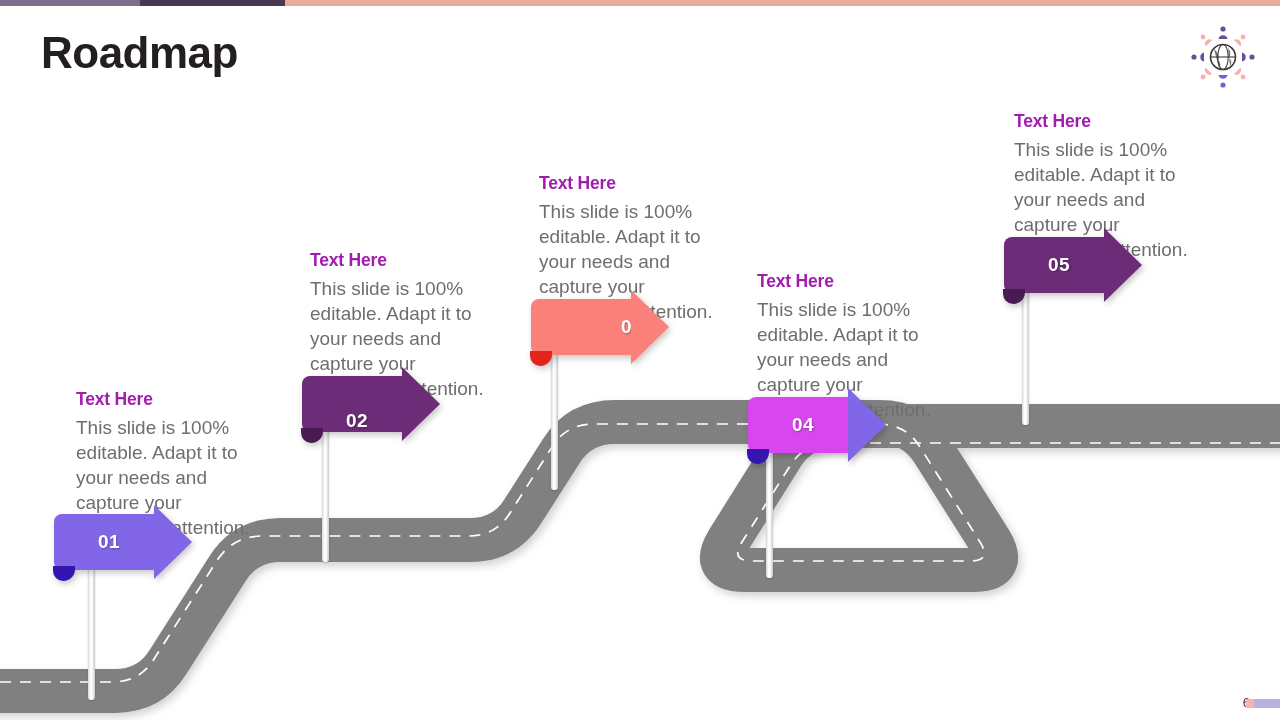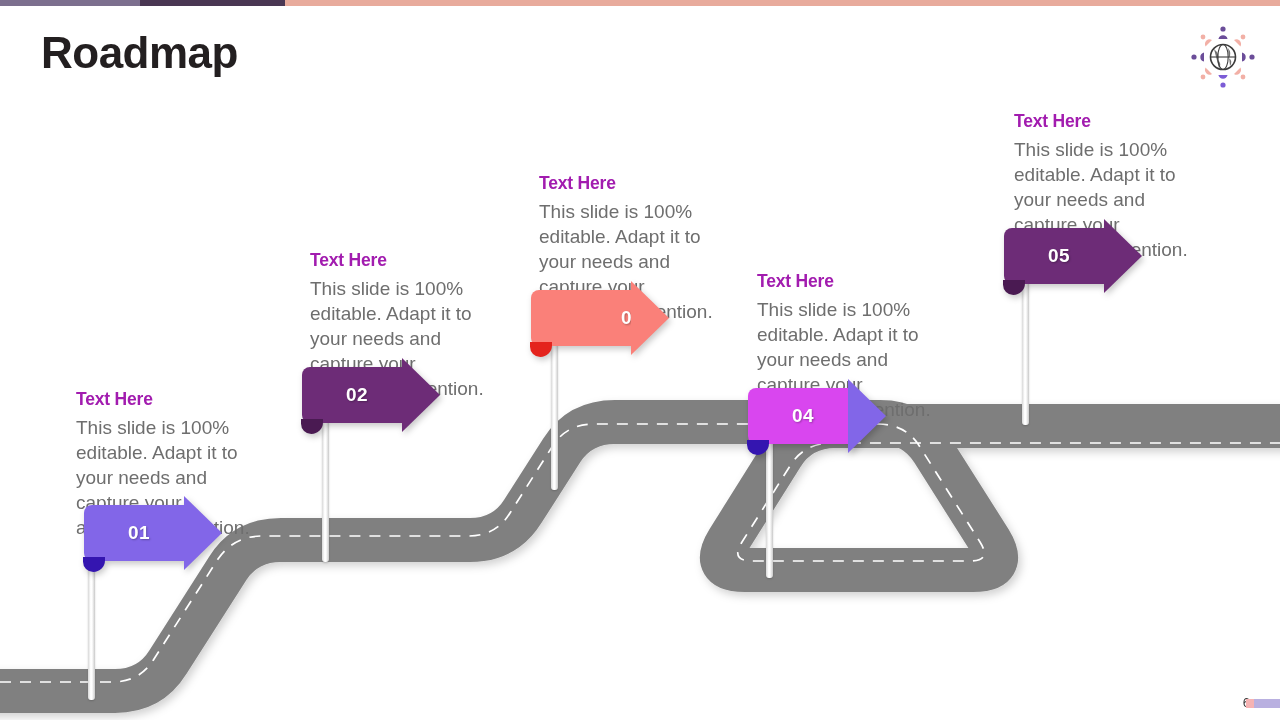--- a/index.html
+++ b/index.html
@@ -46,20 +46,21 @@
     position:absolute; width:7px; border-radius:3px;
     background:linear-gradient(to right,#d8d8d8 0%,#ffffff 38%,#ffffff 56%,#c9c9c9 100%);
     box-shadow:0 1px 2px rgba(0,0,0,.18);
   }
 
   
   .flag {
     position:absolute; height:56px;
     display:flex; align-items:center;
     filter:drop-shadow(2px 3px 3px rgba(0,0,0,.22));
+    margin-top:9px;
   }
   .flag-body {
     position:relative; height:100%;
     border-top-left-radius:8px; border-bottom-left-radius:8px;
     display:flex; align-items:center;
   }
   .flag-num {
     color:#ffffff; font-size:19px; font-weight:bold;
     margin-left:44px; letter-spacing:0.5px;
     text-shadow:1px 1px 2px rgba(0,0,0,.28);
@@ -186,37 +187,37 @@
            Q 804 443 832 443
            L 1320 443"></path>
 </svg>
 
 <div class="milestone">
   <div class="ms-text" style="left:76px; top:389px;">
     <div class="ms-title">Text Here</div>
     <div class="ms-body">This slide is 100% editable. Adapt it to your needs and capture your audience's attention.</div>
   </div>
   <div class="pole" style="left:88px; top:520px; height:180px;"></div>
-  <div class="flag" style="left:84px; top:505px;">
+  <div class="flag" style="left:54px; top:505px;">
     <div class="flag-body" style="width: 100px; background: rgb(130, 102, 232);">
       <span class="flag-num">01</span>
       <div class="flag-fold" style="background: rgb(52, 21, 176);"></div>
     </div>
     <div class="flag-head" style="border-left: 38px solid rgb(130, 102, 232);"></div>
   </div>
 </div>
 
 <div class="milestone">
   <div class="ms-text" style="left:310px; top:250px;">
     <div class="ms-title">Text Here</div>
     <div class="ms-body">This slide is 100% editable. Adapt it to your needs and capture your audience's attention.</div>
   </div>
   <div class="pole" style="left:322px; top:382px; height:180px;"></div>
   <div class="flag" style="left:302px; top:367px;">
-    <div class="flag-body" style="width: 100px; background: rgb(109, 44, 119);">
+    <div class="flag-body" style="width: 100px; background: rgb(109, 44, 119); align-items: flex-end;">
       <span class="flag-num">02</span>
       <div class="flag-fold" style="background: rgb(74, 26, 82);"></div>
     </div>
     <div class="flag-head" style="border-left: 38px solid rgb(109, 44, 119);"></div>
   </div>
 </div>
 
 <div class="milestone">
   <div class="ms-text" style="left:539px; top:173px;">
     <div class="ms-title">Text Here</div>

